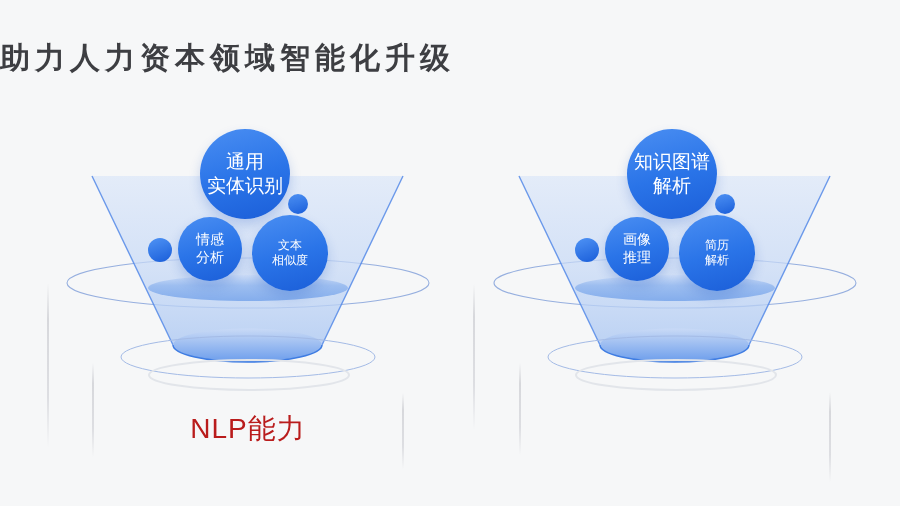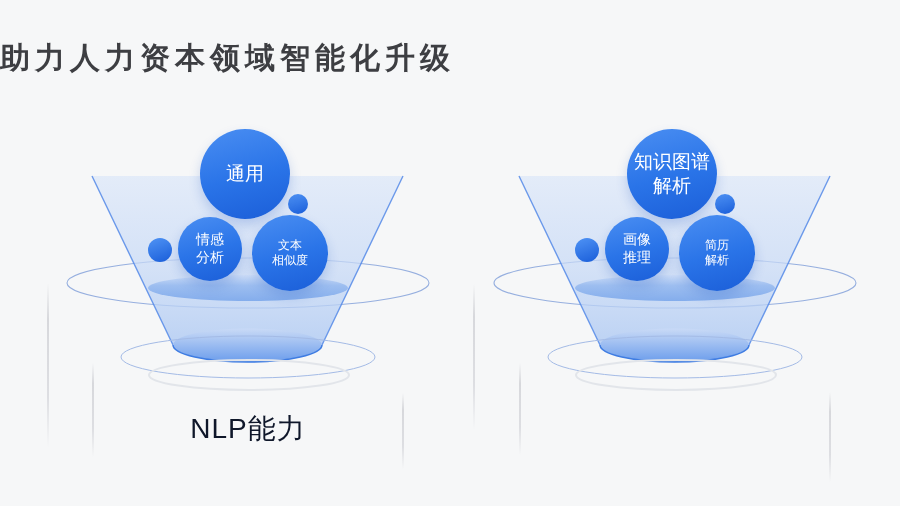--- a/index.html
+++ b/index.html
@@ -68,21 +68,21 @@
   }
   .dot-a { width: 24px; height: 24px; left: 120px; top: 120px; }
   .dot-b { width: 20px; height: 20px; left: 260px; top: 76px;  }
 
   .funnel-label {
     position: absolute;
     top: 292px; left: 0; width: 440px;
     text-align: center;
     font-size: 28px;
     font-weight: 500;
-    color: #0f172a;
+    color: #b91c1c;
     letter-spacing: 1px;
   }
 </style>
 </head>
 <body>
 
 <div class="page">
 
   <div class="title">助力人力资本领域智能化升级</div>
 
@@ -119,20 +119,21 @@
       <ellipse cx="220" cy="170" rx="100" ry="13" fill="url(#aLiq)"></ellipse>
       <ellipse cx="220" cy="239" rx="127" ry="21" fill="none" stroke="#a4bbe6" stroke-width="1"></ellipse>
       <ellipse cx="221" cy="257" rx="100" ry="15" fill="none" stroke="#e2e5ea" stroke-width="2"></ellipse>
     </svg>
 
     <div class="dot dot-a"></div>
     <div class="dot dot-b"></div>
 
     <div class="bubble bubble-big">
       <span>通用</span>
+      <span>实体识别</span>
     </div>
     <div class="bubble bubble-medA">
       <span>情感</span>
       <span>分析</span>
     </div>
     <div class="bubble bubble-medB">
       <span>文本</span>
       <span>相似度</span>
     </div>
 

